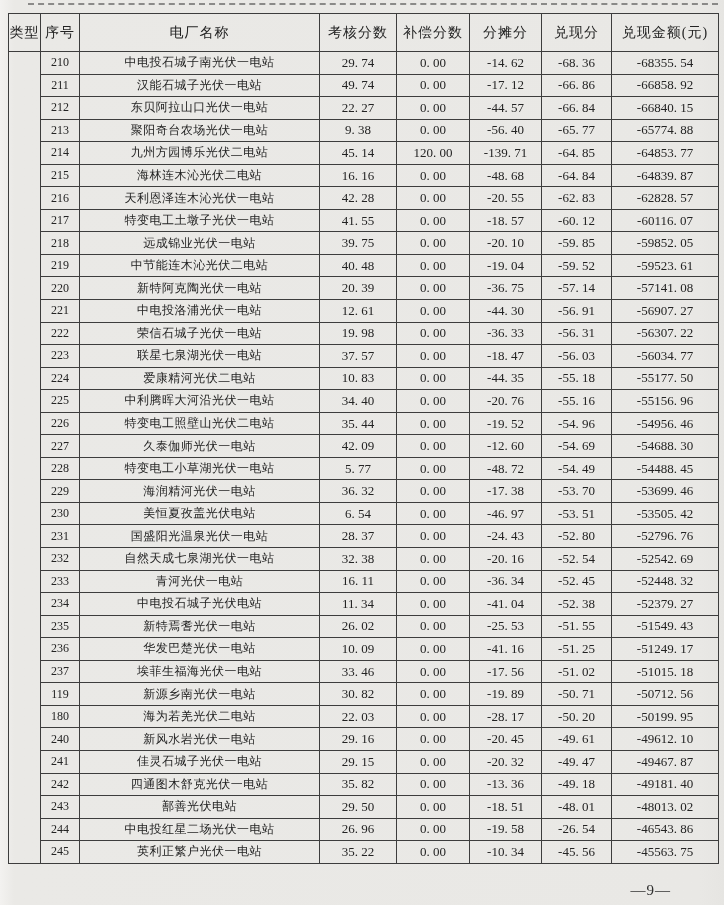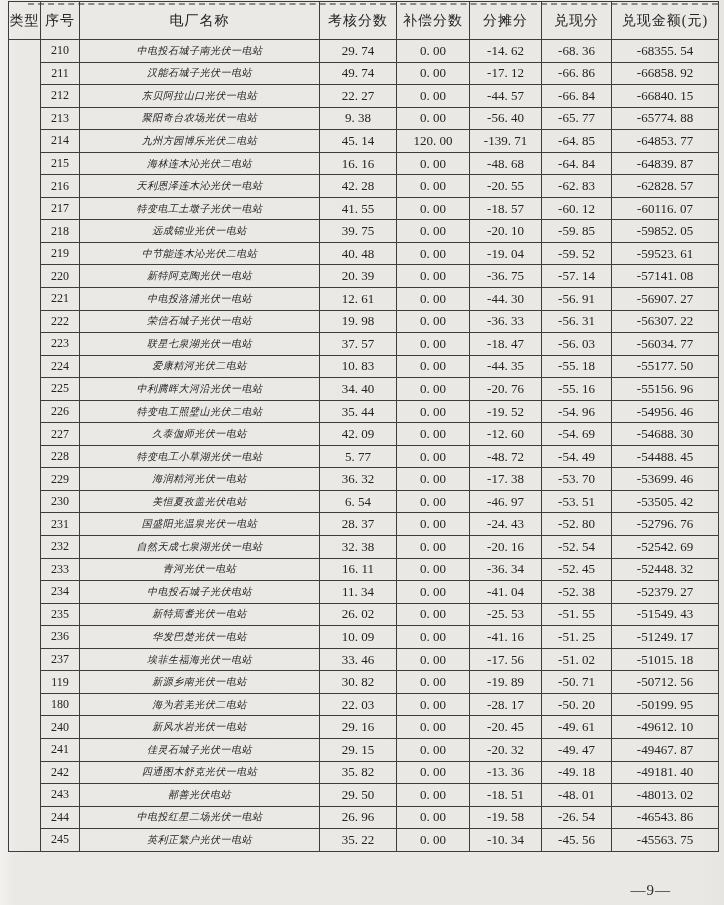--- a/index.html
+++ b/index.html
@@ -9,38 +9,38 @@
     background: linear-gradient(90deg, #f3f2f0 0px, #eae9e6 14px, #e9e8e5 700px, #e6e5e2 724px);
     font-family: "Liberation Serif", "DejaVu Serif", serif;
     color: #232323;
     overflow: hidden;
   }
   .scan-artifact-top {
     position: absolute; top: 3px; left: 28px; width: 690px; height: 0;
     border-top: 2px dashed rgba(60,60,60,0.55);
   }
   table.report {
-    position: absolute; left: 8px; top: 1px;
+    position: absolute; left: 8px; top: 13px;
     width: 710px;
     border-collapse: collapse;
     table-layout: fixed;
   }
   table.report th, table.report td {
     border: 1px solid #3d3d3d;
     padding: 0;
     text-align: center;
     vertical-align: middle;
     overflow: hidden;
     white-space: nowrap;
   }
   thead tr { height: 38px; }
   tbody tr { height: 22.56px; }
   th { font-weight: normal; font-size: 14px; letter-spacing: 1px; }
   td.c-no   { font-size: 12px; }
-  td.c-name { font-size: 10px; letter-spacing: 0.5px; font-style: italic; }
+  td.c-name { font-size: 12px; letter-spacing: 0.5px; }
   td.c-num  { font-size: 13px; }
   td.c-type { background: transparent; }
   .page-footer {
     position: absolute; right: 53px; bottom: 6px;
     font-size: 15px; color: #2e2e2e; letter-spacing: 1px;
   }
 </style>
 </head>
 <body>
 

